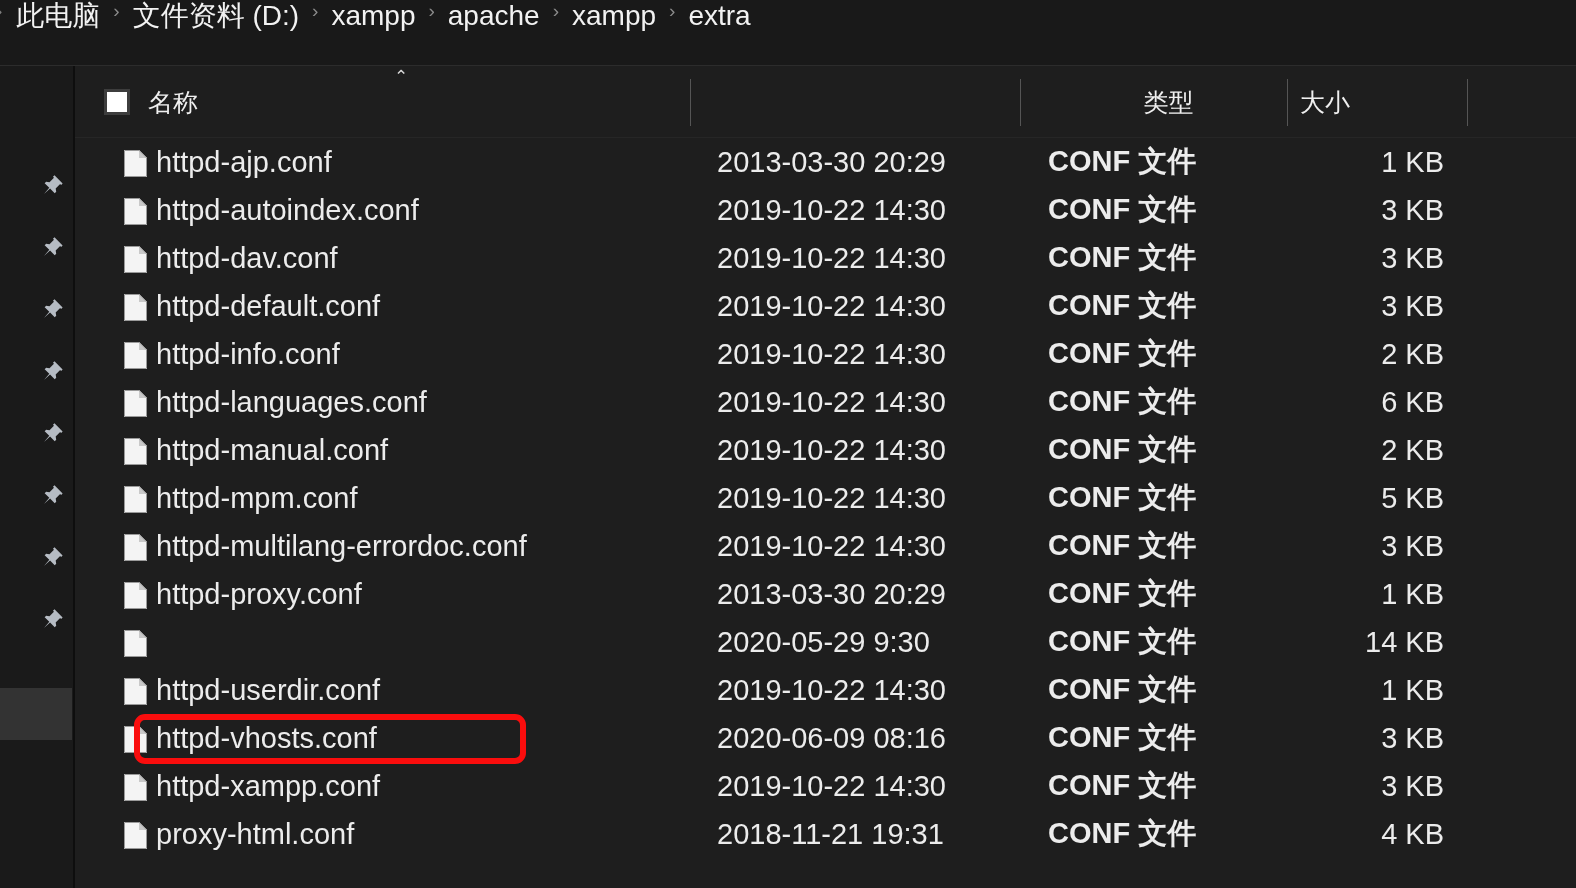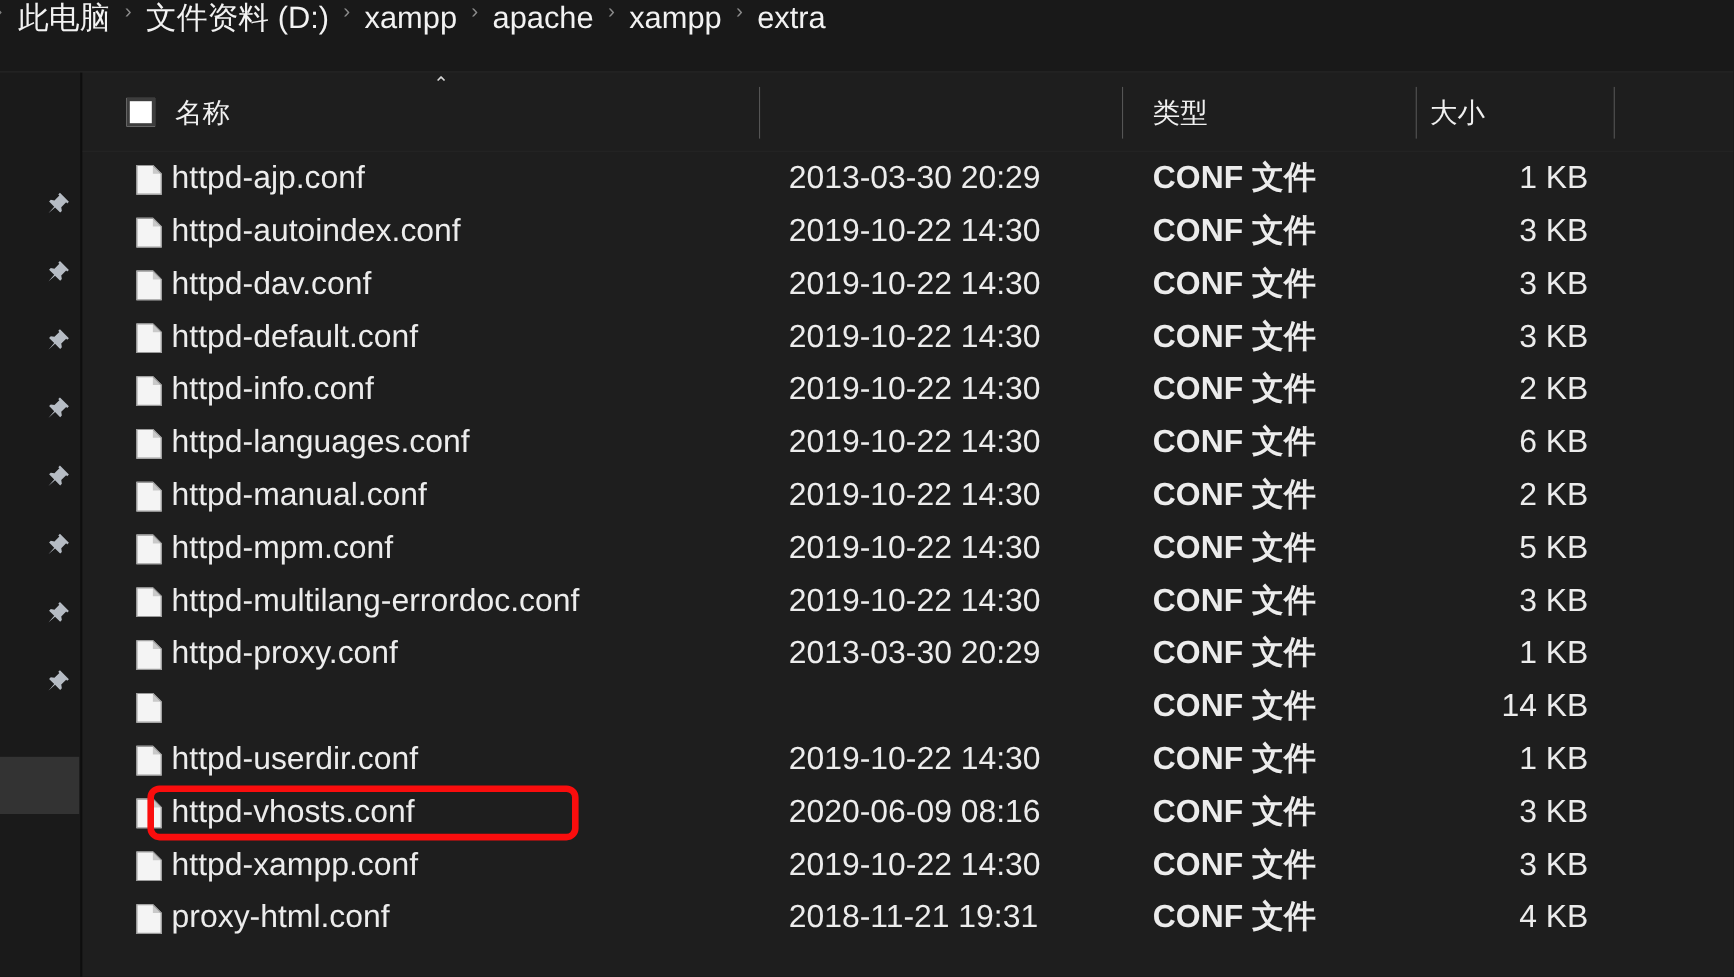--- a/index.html
+++ b/index.html
@@ -109,23 +109,23 @@
   }
   .hdr-cell {
     position: absolute;
     top: 0;
     height: 72px;
     display: flex;
     align-items: center;
     color: #f0f0f0;
     font-size: 25px;
   }
-  .hdr-name { left: 11px; width: 615px; padding-left: 29px; text-align: center; }
+  .hdr-name { left: 0; width: 615px; padding-left: 29px; text-align: center; }
   .hdr-date { left: 617px; width: 330px; padding-left: 25px; }
-  .hdr-type { left: 947px; width: 267px; padding-left: 26px; }
+  .hdr-type { left: 947px; width: 267px; padding-left: 26px; justify-content: center; }
   .hdr-size { left: 1214px; width: 179px; padding-left: 11px; }
 
   .hdr-sep {
     position: absolute;
     top: 13px;
     width: 1px; height: 47px;
     background: #555555;
   }
   .sep-1 { left: 615px; }
   .sep-2 { left: 945px; }
@@ -333,21 +333,21 @@
             </svg></span><div class="cell c-name">httpd-multilang-errordoc.conf</div><div class="cell c-date">2019-10-22 14:30</div><div class="cell c-type">CONF 文件</div><div class="cell c-size">3 KB</div></div>
         <div class="file-row"><span><svg class="file-icon" viewBox="0 0 25 29" aria-hidden="true">
               <path fill="#f4f4f4" d="M1 1h15l8 8v19H1z"></path>
               <path fill="#c9c9c9" d="M16 1l8 8h-8z"></path>
               <path fill="none" stroke="#9a9a9a" stroke-width="1" d="M1.5 1.5h14.7l7.3 7.3v18.7H1.5z"></path>
             </svg></span><div class="cell c-name">httpd-proxy.conf</div><div class="cell c-date">2013-03-30 20:29</div><div class="cell c-type">CONF 文件</div><div class="cell c-size">1 KB</div></div>
         <div class="file-row"><span><svg class="file-icon" viewBox="0 0 25 29" aria-hidden="true">
               <path fill="#f4f4f4" d="M1 1h15l8 8v19H1z"></path>
               <path fill="#c9c9c9" d="M16 1l8 8h-8z"></path>
               <path fill="none" stroke="#9a9a9a" stroke-width="1" d="M1.5 1.5h14.7l7.3 7.3v18.7H1.5z"></path>
-            </svg></span><div class="cell c-type">CONF 文件</div><div class="cell c-size">14 KB</div></div>
+            </svg></span><div class="cell c-date">2020-05-29 9:30</div><div class="cell c-type">CONF 文件</div><div class="cell c-size">14 KB</div></div>
         <div class="file-row"><span><svg class="file-icon" viewBox="0 0 25 29" aria-hidden="true">
               <path fill="#f4f4f4" d="M1 1h15l8 8v19H1z"></path>
               <path fill="#c9c9c9" d="M16 1l8 8h-8z"></path>
               <path fill="none" stroke="#9a9a9a" stroke-width="1" d="M1.5 1.5h14.7l7.3 7.3v18.7H1.5z"></path>
             </svg></span><div class="cell c-name">httpd-userdir.conf</div><div class="cell c-date">2019-10-22 14:30</div><div class="cell c-type">CONF 文件</div><div class="cell c-size">1 KB</div></div>
         <div class="file-row"><span><svg class="file-icon" viewBox="0 0 25 29" aria-hidden="true">
               <path fill="#f4f4f4" d="M1 1h15l8 8v19H1z"></path>
               <path fill="#c9c9c9" d="M16 1l8 8h-8z"></path>
               <path fill="none" stroke="#9a9a9a" stroke-width="1" d="M1.5 1.5h14.7l7.3 7.3v18.7H1.5z"></path>
             </svg></span><div class="cell c-name">httpd-vhosts.conf</div><div class="cell c-date">2020-06-09 08:16</div><div class="cell c-type">CONF 文件</div><div class="cell c-size">3 KB</div></div>

